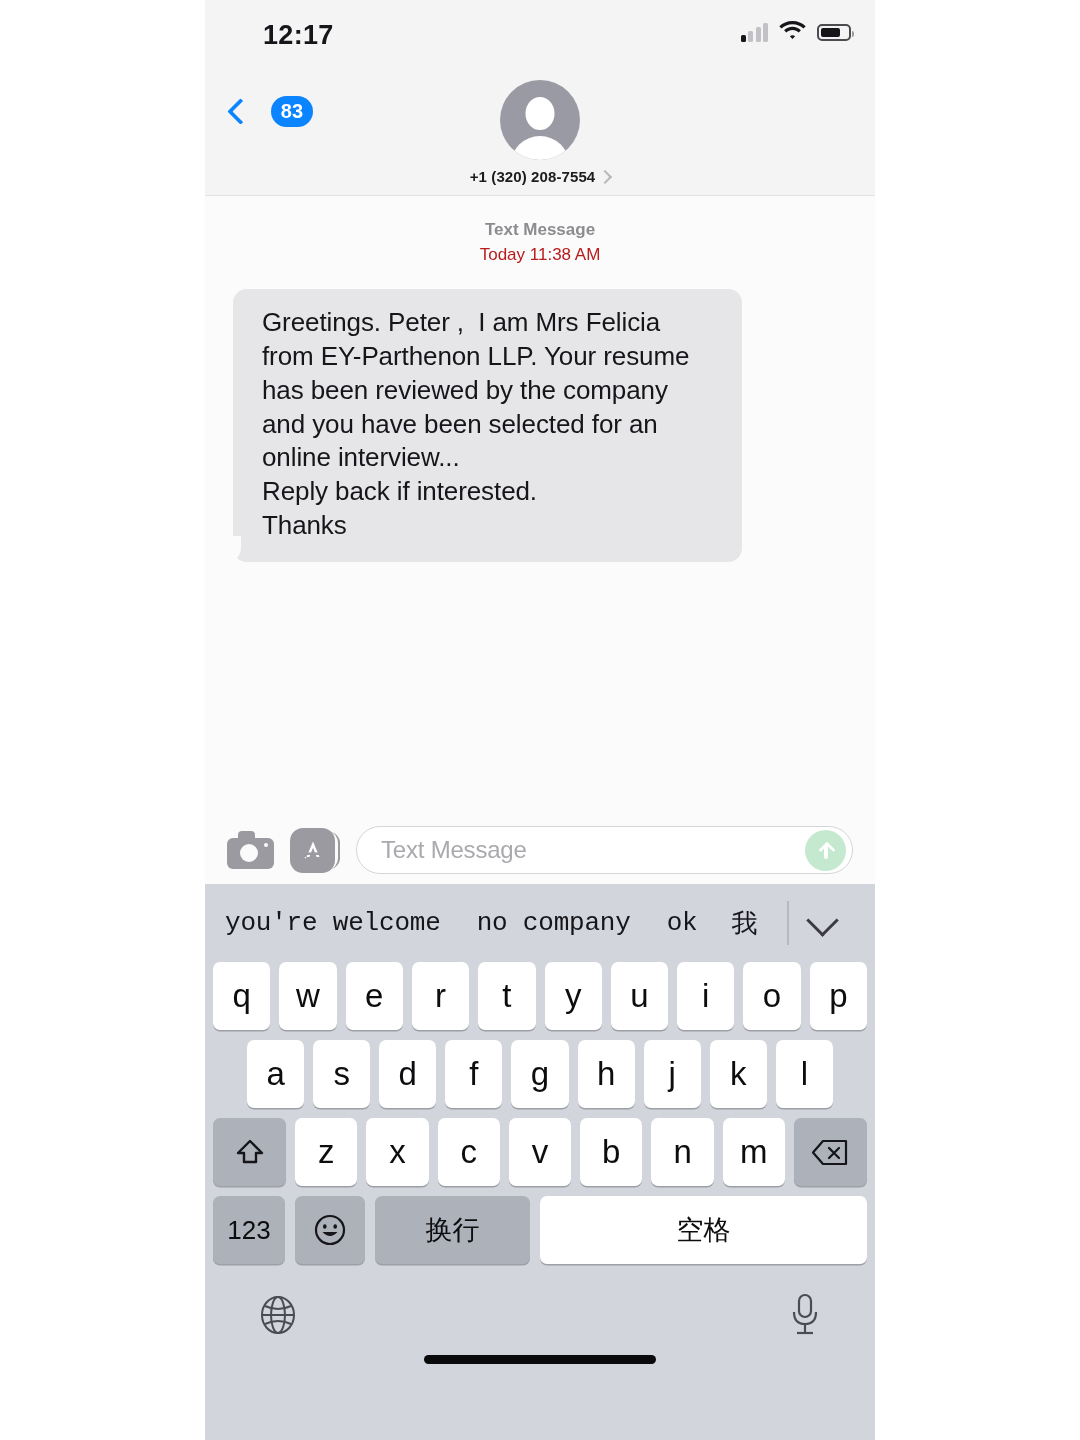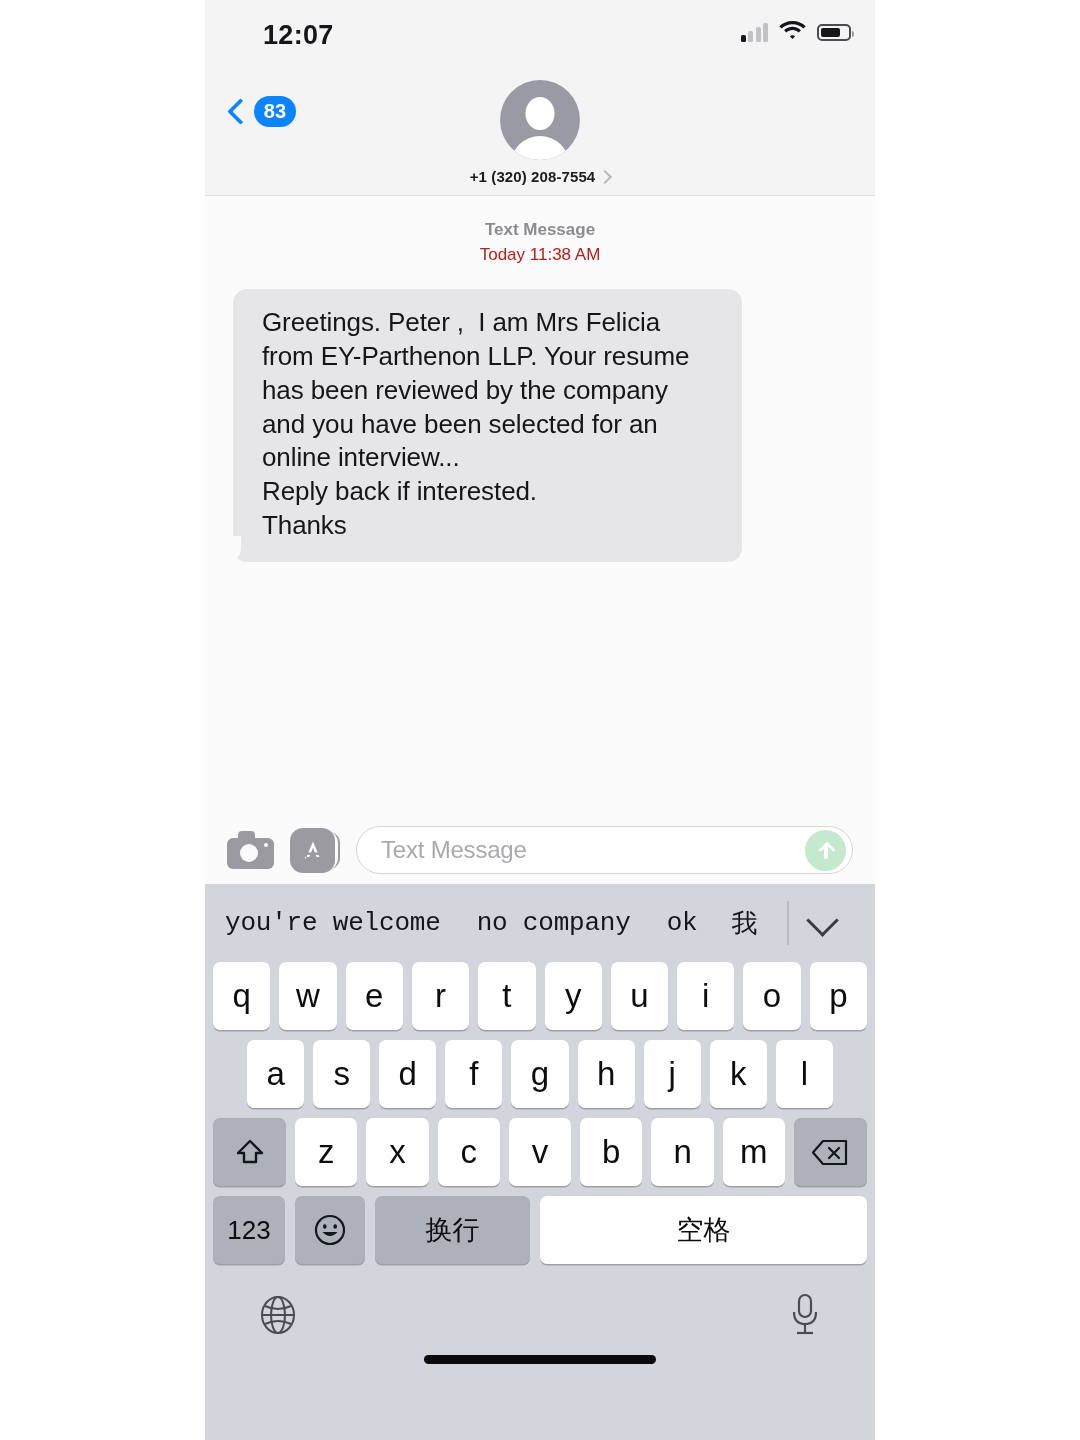--- a/index.html
+++ b/index.html
@@ -99,21 +99,21 @@
     background: #f4f4f5;
     border-bottom: 1px solid #e2e2e4;
     box-sizing: border-box;
   }
   .back-btn {
     position: absolute;
     left: 26px;
     top: 34px;
     display: flex;
     align-items: center;
-    gap: 4px;
+    gap: 21px;
     cursor: pointer;
   }
   .chev-left {
     width: 15px; height: 15px;
     border-left: 4.5px solid #0a84ff;
     border-bottom: 4.5px solid #0a84ff;
     transform: rotate(45deg);
     border-radius: 2px;
   }
   .badge {
@@ -469,21 +469,21 @@
     border-radius: 5px;
     background: #0a0a0c;
   }
 </style>
 </head>
 <body>
 
 <div class="phone">
 
   <div class="status-bar">
-    <div class="status-time">12:07</div>
+    <div class="status-time">12:17</div>
     <div class="status-right">
       <div class="sig-bars">
         <i class="on"></i>
           <i></i>
           <i></i>
           <i></i>
       </div>
       <div>
         <svg width="27" height="20" viewBox="0 0 27 20">
           <path d="M13.5 4.2c4.3 0 8.2 1.7 11 4.4l2.2-2.3C23.4 3 18.7 1 13.5 1S3.6 3 0.3 6.3l2.2 2.3c2.8-2.7 6.7-4.4 11-4.4z" fill="#16161a"></path>

